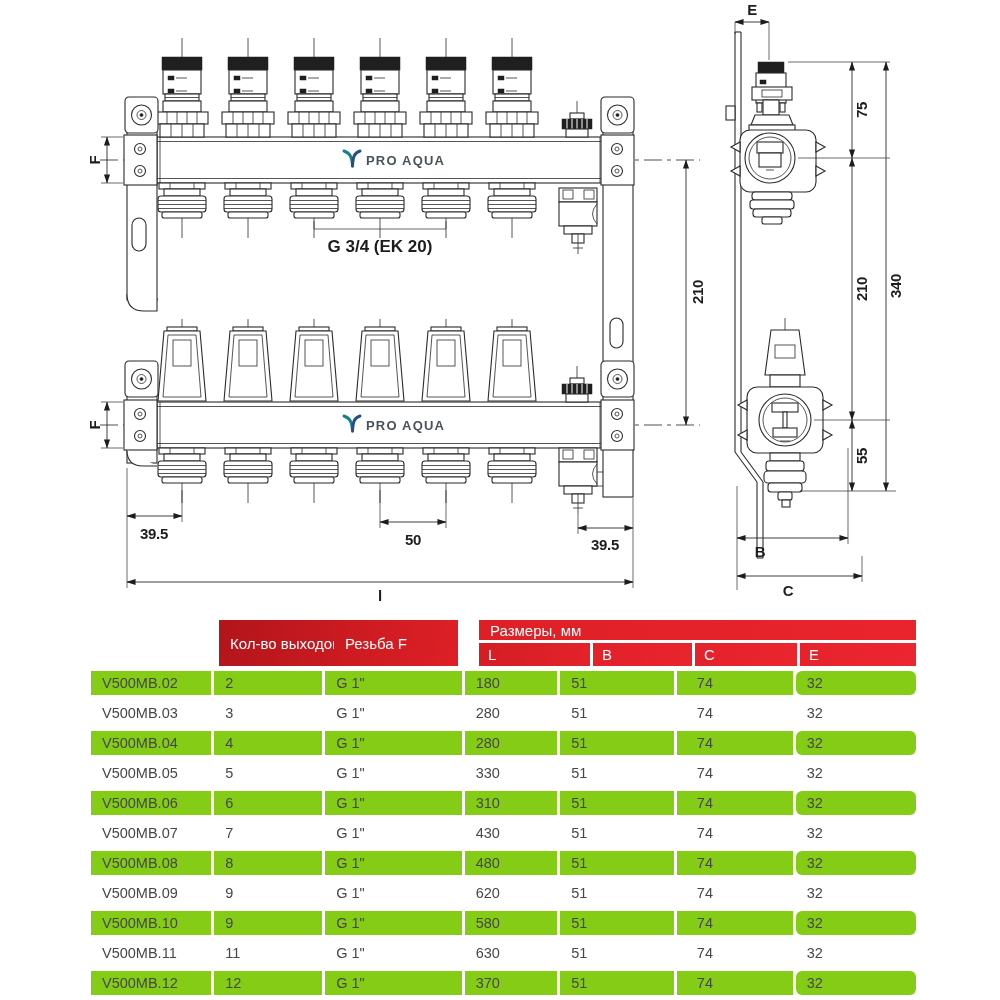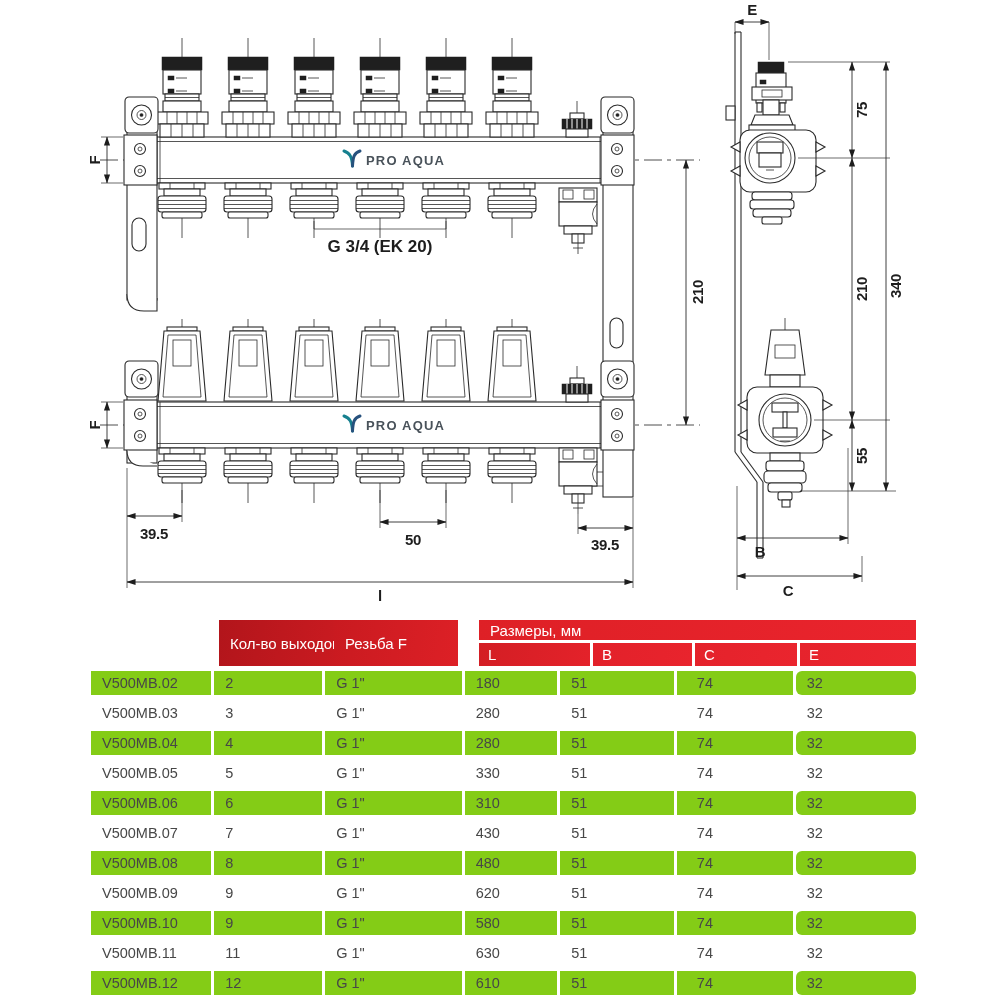--- a/index.html
+++ b/index.html
@@ -466,21 +466,21 @@
           <div class="tcell c3">G 1"</div>
           <div class="tcell c4">630</div>
           <div class="tcell c5">51</div>
           <div class="tcell c6">74</div>
           <div class="tcell c7">32</div>
         </div>
         <div class="trow alt">
           <div class="tcell c1">V500MB.12</div>
           <div class="tcell c2">12</div>
           <div class="tcell c3">G 1"</div>
-          <div class="tcell c4">610</div>
+          <div class="tcell c4">370</div>
           <div class="tcell c5">51</div>
           <div class="tcell c6">74</div>
           <div class="tcell c7">32</div>
         </div>
       </div>
 </div>
 
 </div>
 
 </body></html>

